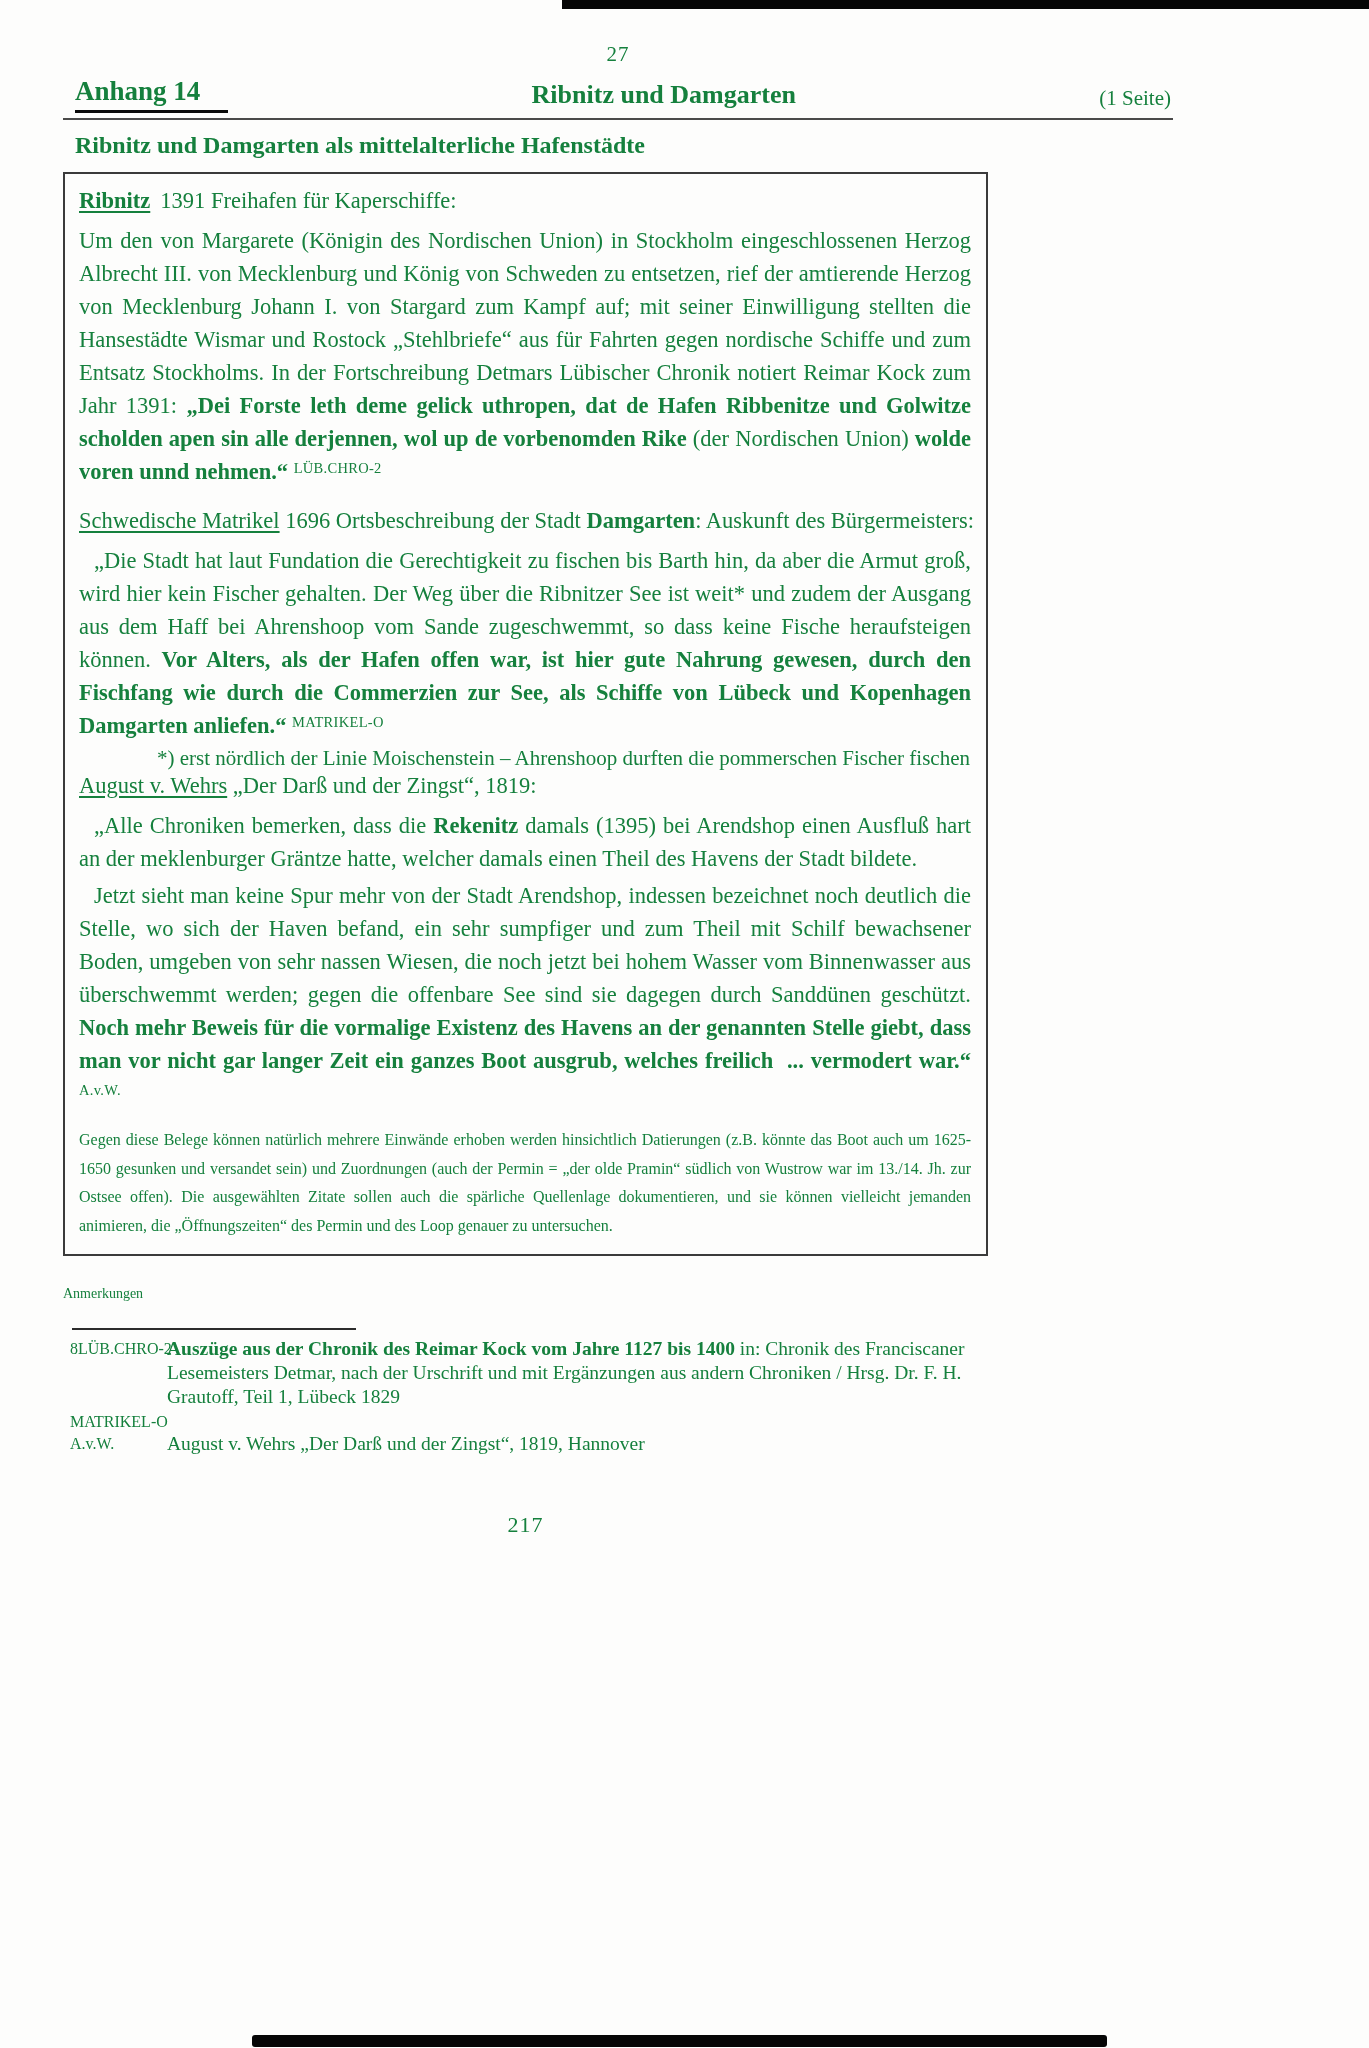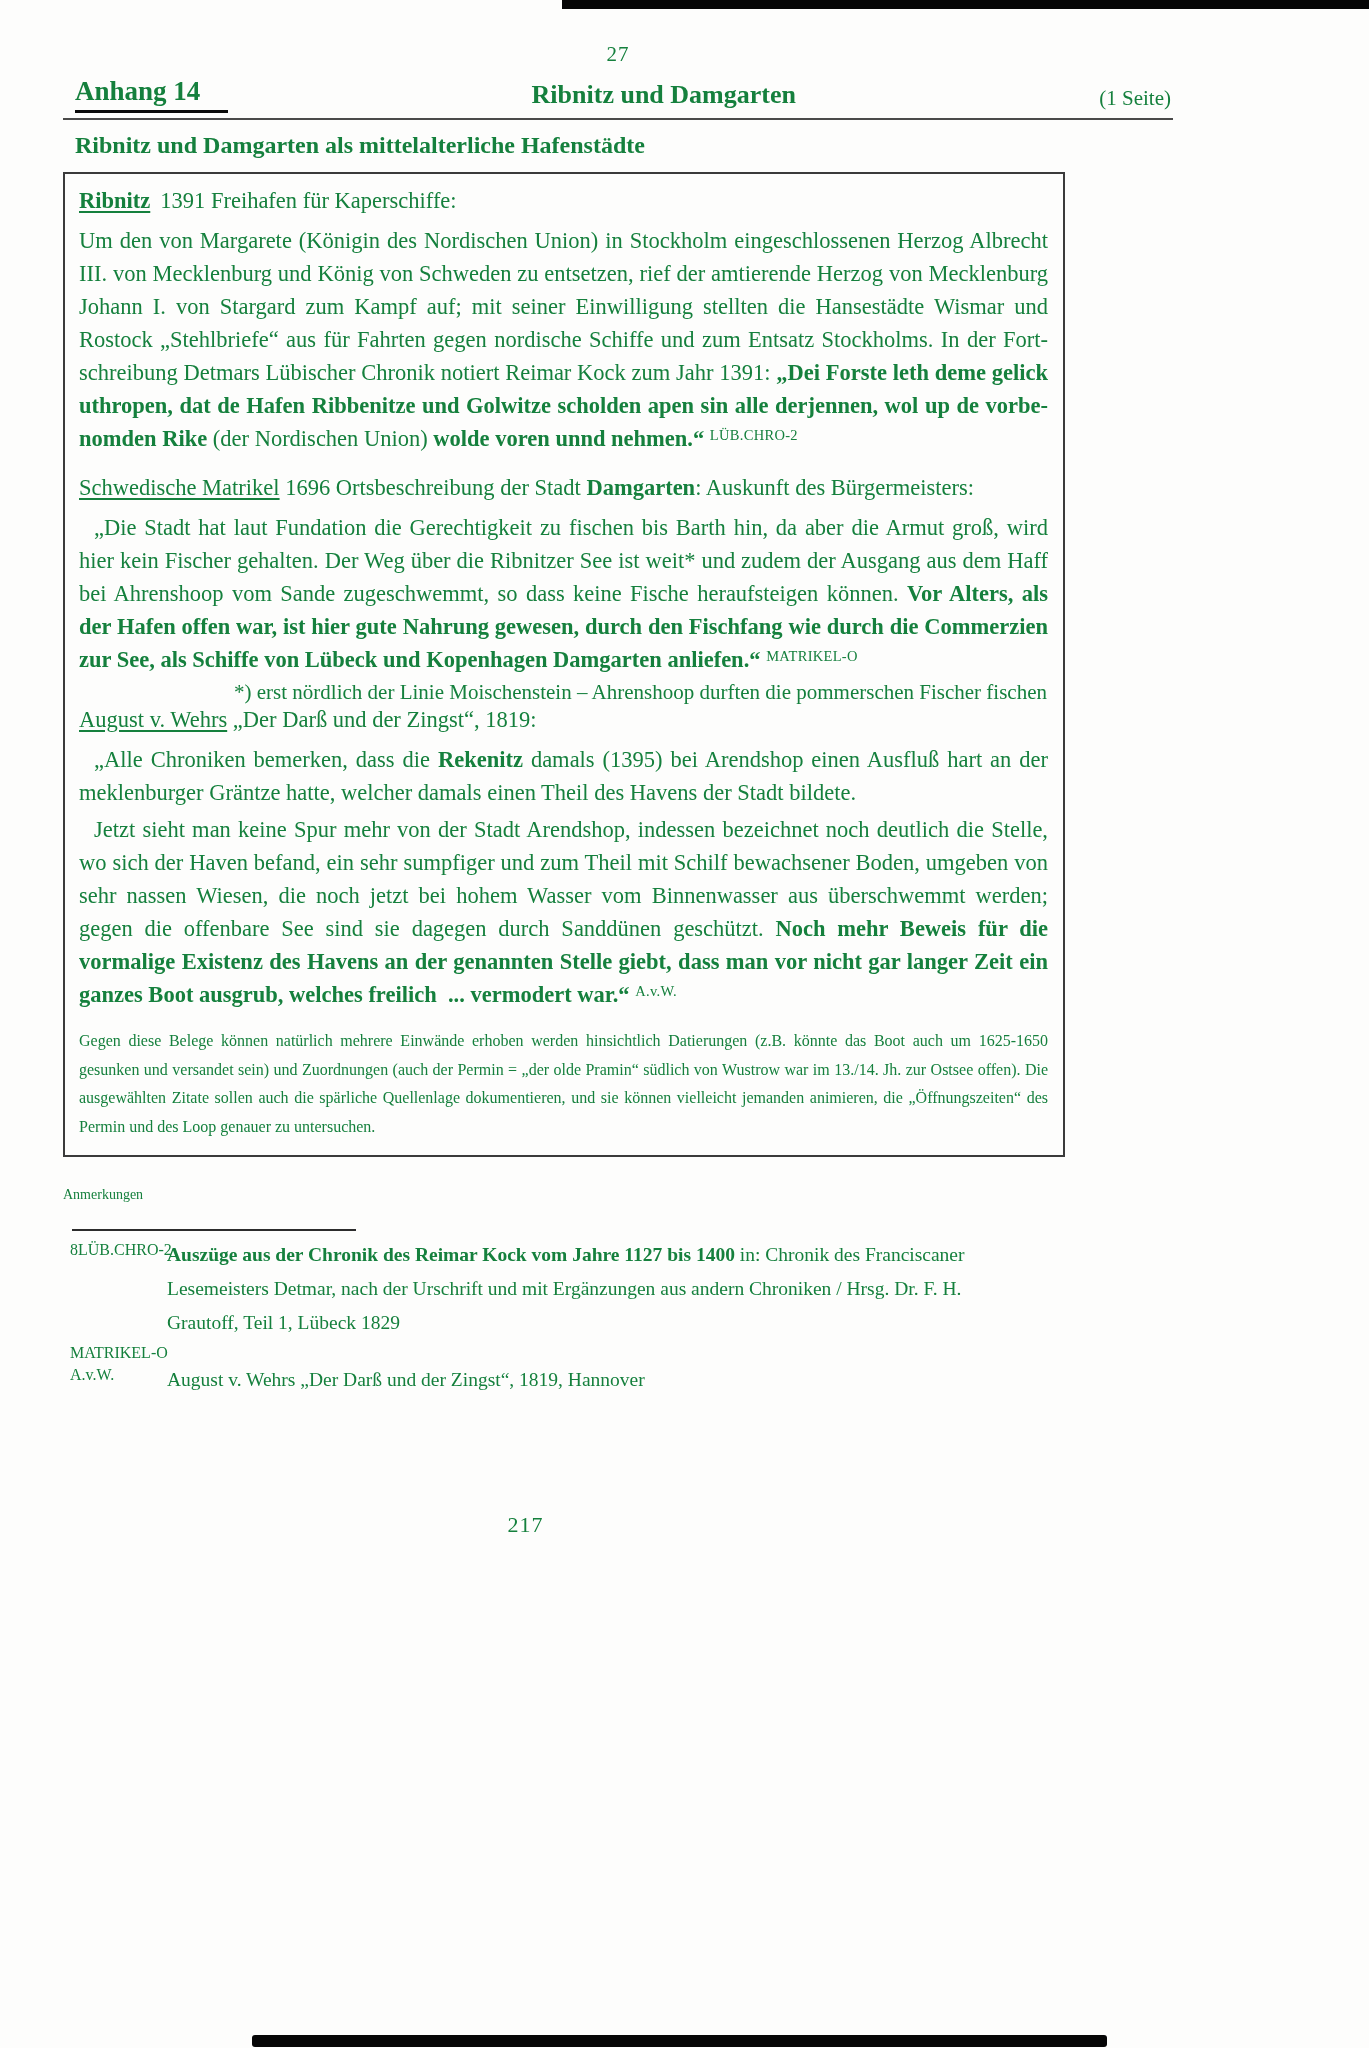--- a/index.html
+++ b/index.html
@@ -24,21 +24,21 @@
   .hdr-left {
     margin-left:12px; font-size:27px; font-weight:bold;
     border-bottom:3px solid #0a0a0a; padding:0 28px 3px 0;
   }
   .hdr-center { flex:1; text-align:center; font-size:26px; font-weight:bold; padding-bottom:3px; }
   .hdr-right  { font-size:21px; margin-right:2px; padding-bottom:2px; }
 
   .doc-title { margin:12px 0 0 12px; font-size:24px; font-weight:bold; }
 
   .quote-box {
-    box-sizing:border-box; margin-top:13px; width:1002px;
+    box-sizing:border-box; margin-top:13px; width:925px;
     border:2px solid #3b3b3b; background:#fdfdfc;
     padding:12px 15px 10px 14px;
   }
 
   .entry-head { font-size:22.5px; margin:2px 0 10px; white-space:nowrap; }
   .kw-bu { font-weight:bold; text-decoration:underline; text-underline-offset:3px; text-decoration-thickness:2px; }
   .kw-u  { text-decoration:underline; text-underline-offset:3px; }
   .sp    { display:inline-block; width:10px; }
 
   .body-p {
@@ -52,21 +52,21 @@
 
   .star-line { font-size:21px; text-align:right; margin:2px 1px 0 0; }
 
   .remark-p { font-size:16px; line-height:28.5px; text-align:justify; margin:16px 0 4px; }
 
   .notes-head { margin:30px 0 0 0; font-size:14px; }
   .notes-rule { margin:26px 0 0 9px; width:284px; border:0; border-top:2px solid #2c2c2c; }
   .fn-block { margin-top:7px; }
   .fn-row { display:flex; margin-bottom:1px; }
   .fn-label { flex:none; width:95px; margin-left:7px; padding-top:3px; font-size:16px; white-space:nowrap; }
-  .fn-text  { flex:none; width:812px; margin-left:2px; font-size:19.5px; line-height:34px; }
+  .fn-text  { flex:none; width:812px; margin-left:2px; font-size:19.5px; line-height:24px; }
 
   .pagenum-bottom {
     position:absolute; top:1512px; left:63px; width:925px;
     text-align:center; font-size:22px; letter-spacing:1px;
   }
 </style>
 </head>
 <body>
 
 <div class="page">

